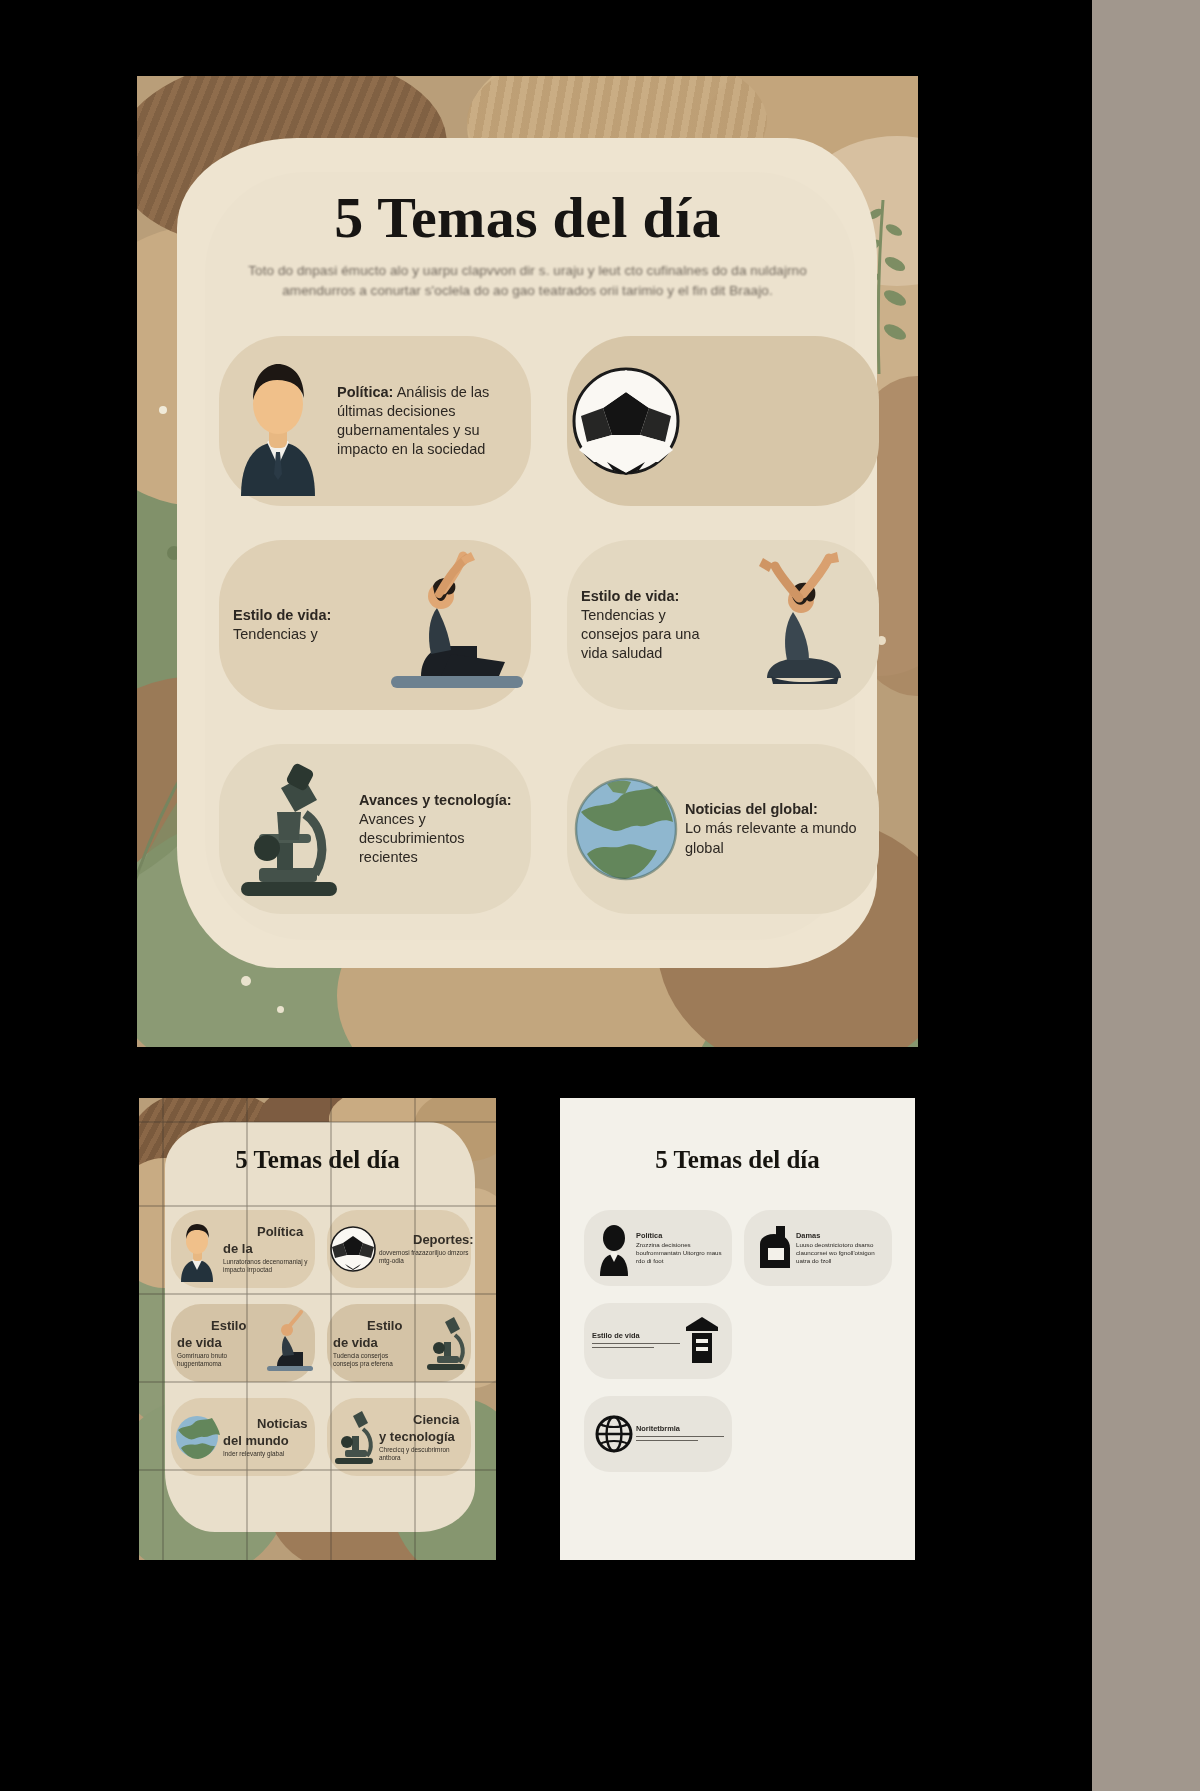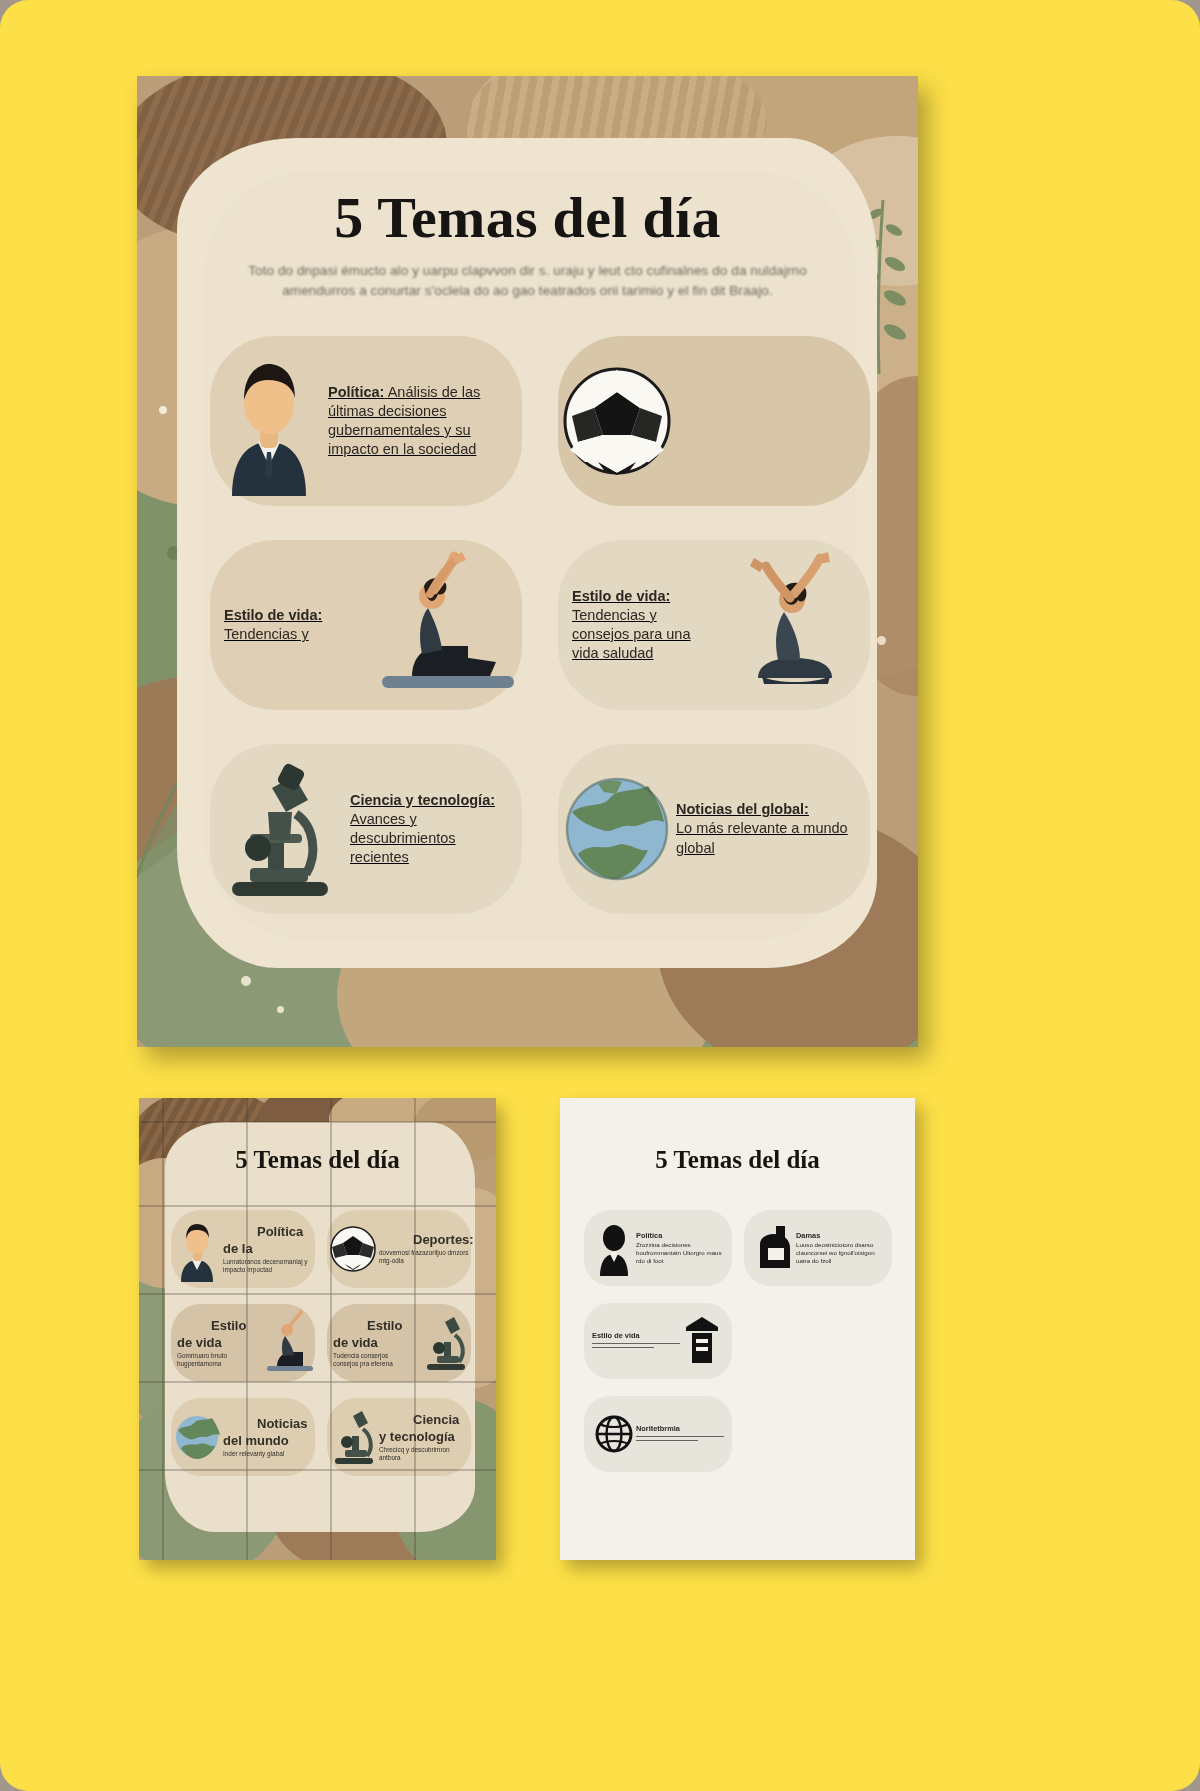--- a/index.html
+++ b/index.html
@@ -2,21 +2,21 @@
 <html><head>
 <meta charset="utf-8">
 <style>
   * { box-sizing: border-box; margin: 0; padding: 0; }
   html, body {
     width: 1200px; height: 1791px;
     background: #a1978d;
     font-family: "Liberation Sans", sans-serif;
     overflow: hidden;
   }
-  .stage { position: relative; width: 1200px; height: 1791px; background:#fde047;border-radius:28px; }
+  .stage { position: relative; width: 1092px; height: 1791px; background:#000000; }
 
   
   .poster {
     position: absolute; left: 137px; top: 76px; width: 781px; height: 971px;
     background: #b99e79; overflow: hidden;
     box-shadow: 10px 12px 22px rgba(0,0,0,.30);
   }
   .poster-bg { position:absolute; inset:0; overflow:hidden; }
   .blob { position: absolute; border-radius: 50%; }
   .bg-tanA { left:330px; top:-40px; width:300px; height:180px; background:#cdb289; border-radius:50%; }
@@ -60,21 +60,21 @@
   .poster-title {
     font-family:"Liberation Serif", serif; font-weight:700;
     font-size:58px; color:#171513; letter-spacing:.3px;
   }
   .poster-sub {
     margin-top:10px; font-size:13.5px; line-height:1.5; color:#5b5249;
     filter: blur(1.05px); opacity:.85; letter-spacing:.1px;
   }
 
   
-  .cards { position:absolute; left:73px; top:260px; width:660px;text-decoration:underline; }
+  .cards { position:absolute; left:82px; top:260px; width:660px; }
   .row { display:flex; justify-content:space-between; margin-bottom:34px; }
   .card {
     width:312px; height:170px; border-radius:64px;
     background:#dfd0b5; display:flex; align-items:center; position:relative;
   }
   .card.light { background:#d7c6a8; }
   .card.pale  { background:#e3d8c1; }
   .card-art { width:118px; height:150px; flex:0 0 118px; position:relative; }
   .card-txt { flex:1; padding-right:12px; font-size:14.5px; line-height:1.32; color:#2c2722; }
   .card-txt b { font-weight:700; }
@@ -268,21 +268,21 @@
               <rect x="58" y="86" width="16" height="30" fill="#3c4a43"></rect>
               <rect x="40" y="80" width="52" height="9" rx="4" fill="#4c5a52"></rect>
               <path d="M62 34 L84 22 L98 46 L76 58Z" fill="#3c4a43"></path>
               <rect x="70" y="12" width="22" height="22" rx="5" transform="rotate(28 81 23)" fill="#2b3730"></rect>
               <path d="M58 58 L82 58 L80 86 L60 86Z" fill="#44514a"></path>
               <circle cx="48" cy="94" r="13" fill="#2b3730"></circle>
               <path d="M86 60 C104 72 108 100 96 120" stroke="#44514a" stroke-width="9" fill="none"></path>
             </svg>
           </div>
           <div class="card-txt">
-            <b>Ciencia y tecnología:</b><br>
+            <b>Avances y tecnología:</b><br>
             <span>Avances y descubrimientos recientes</span>
           </div>
         </div>
 
         <div class="card pale">
           <div class="card-art">
             <svg viewBox="0 0 118 150" width="118" height="150">
               <circle cx="59" cy="75" r="50" fill="#8fb7cf"></circle>
               <path d="M14 58 C28 48 44 54 52 44 C60 34 78 38 90 32 C98 44 104 56 106 68 C92 62 84 74 72 72 C62 70 54 80 44 76 C32 72 22 68 14 58Z" fill="#63865b"></path>
               <path d="M20 100 C32 88 46 96 56 92 C70 86 78 98 90 96 C84 110 72 122 58 125 C42 124 28 114 20 100Z" fill="#63865b"></path>

